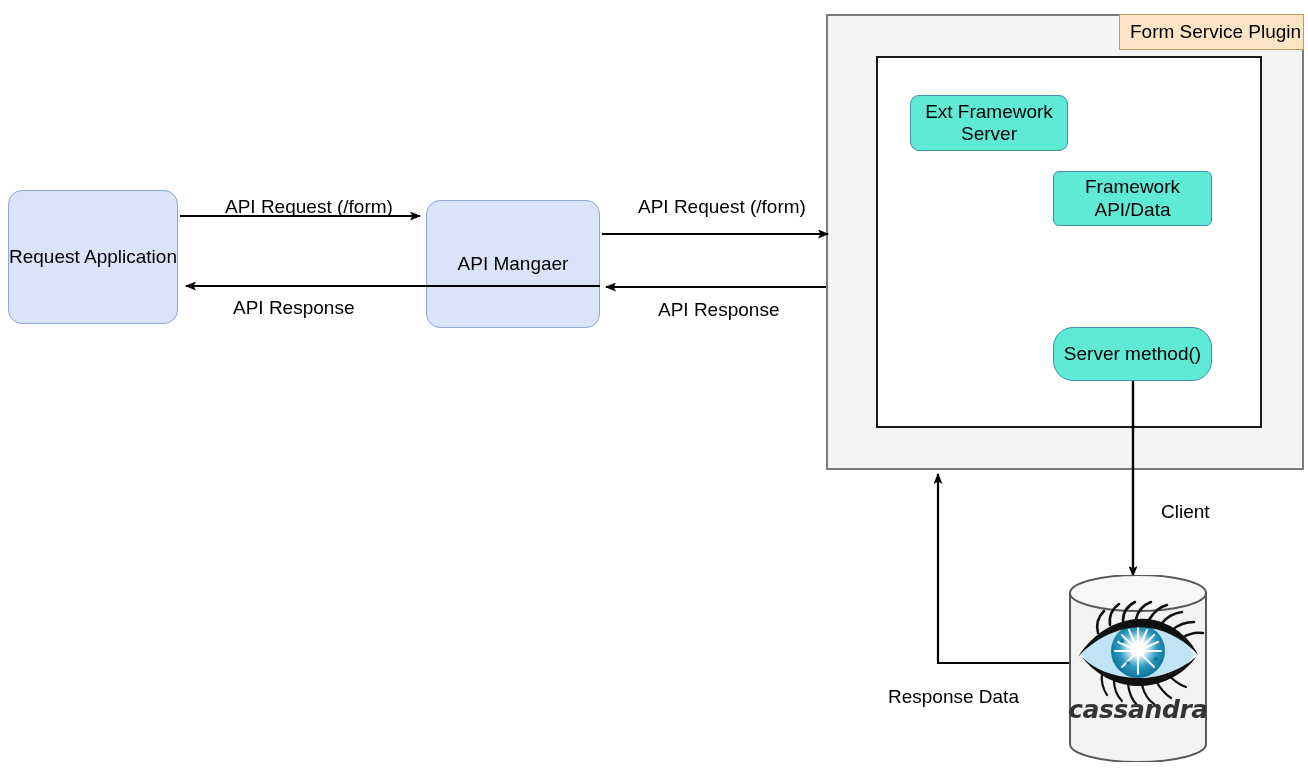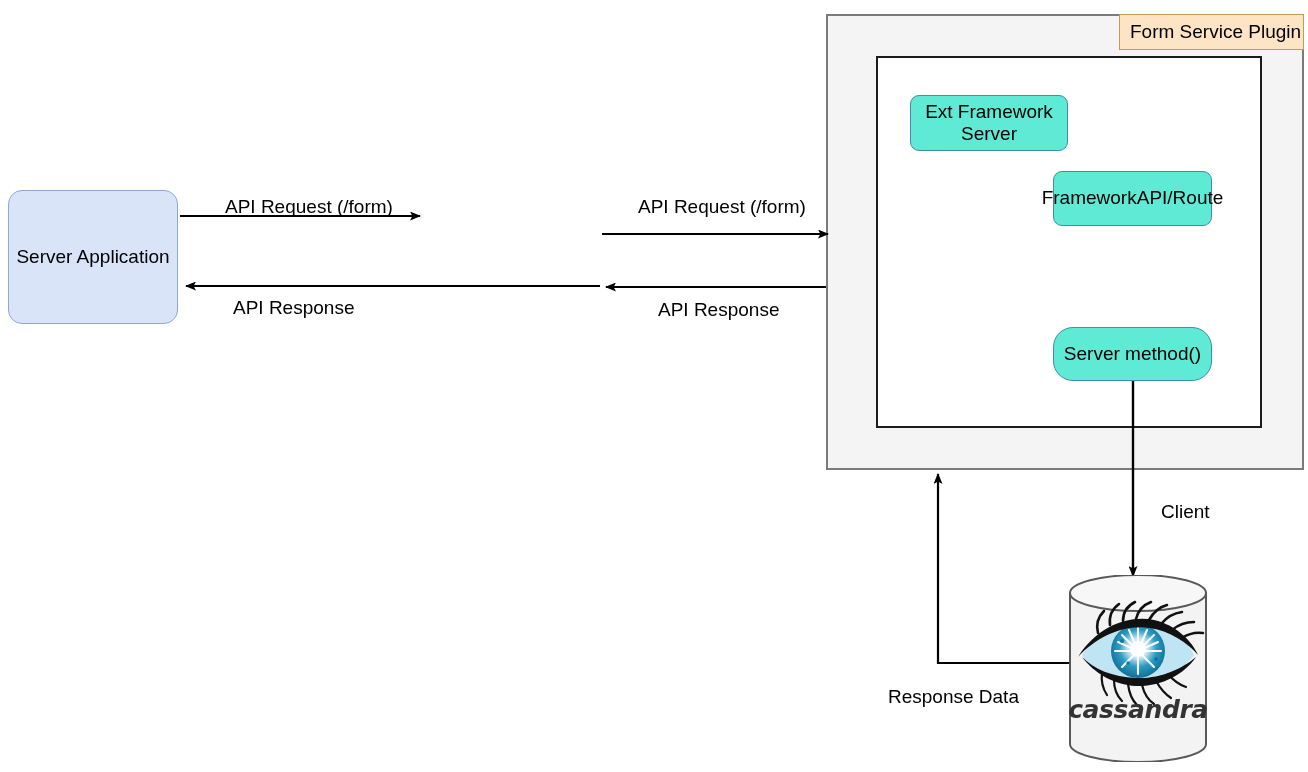--- a/index.html
+++ b/index.html
@@ -111,32 +111,35 @@
 
   <div class="outer-container" style="left:826px; top:4px; width:478px; height:456px;"></div>
 
   <div class="inner-container" style="left:876px; top:46px; width:386px; height:372px;"></div>
 
   <div class="plugin-tab" style="left:1119px; top:4px; width:185px; height:36px;">
     <span>Form Service Plugin</span>
   </div>
 
   <div class="node node-pale" style="left:8px; top:180px; width:170px; height:134px;">
-    <span>Server Application</span>
-  </div>
-
+    <span>Request Application</span>
+  </div>
+
+  <div class="node node-pale" style="left:426px; top:190px; width:174px; height:128px;">
+    <span>API Mangaer</span>
+  </div>
 
   <div class="node node-sky" style="left:910px; top:85px; width:158px; height:56px; flex-direction:column;">
     <span>Ext Framework</span>
     <span>Server</span>
   </div>
 
-  <div class="node node-sky" style="left:1053px; top:161px; width:159px; height:55px; ">
+  <div class="node node-sky" style="left:1053px; top:161px; width:159px; height:55px; flex-direction:column;border-radius:6px;">
     <span>Framework</span>
-    <span>API/Route</span>
+    <span>API/Data</span>
   </div>
 
 
   <div class="node node-sky" style="left:1053px; top:317px; width:159px; height:54px;border-radius:20px;">
     <span>Server method()</span>
   </div>
 
   <svg class="svg-layer" viewBox="0 0 1308 772" xmlns="http://www.w3.org/2000/svg">
     <defs>
       <marker id="arrowhead" markerWidth="11" markerHeight="9" refX="10" refY="4.5" orient="auto" markerUnits="userSpaceOnUse">

